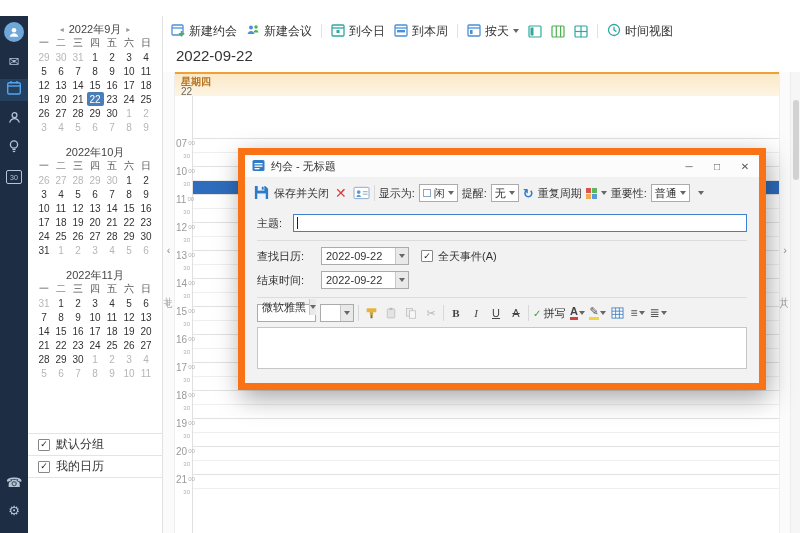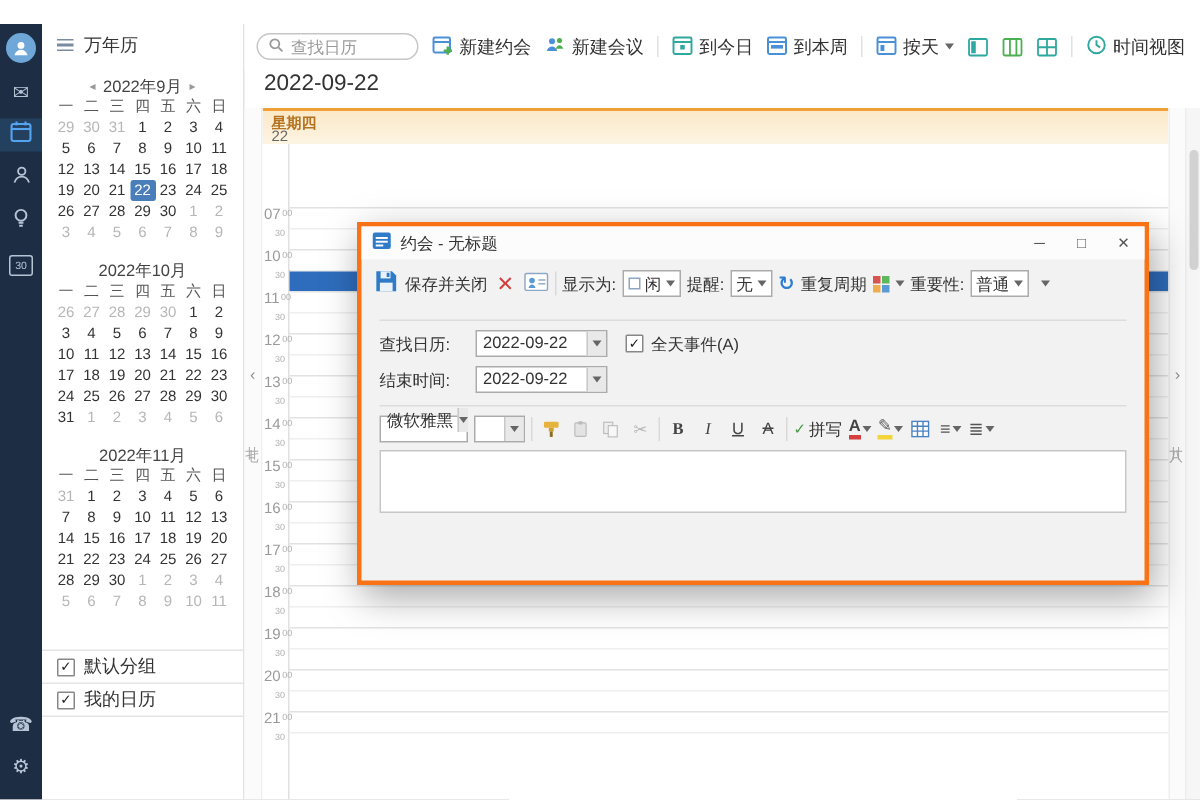--- a/index.html
+++ b/index.html
@@ -60,21 +60,21 @@
   .grid{position:absolute;left:175px;top:96px;width:604px;height:437px;background:#fff}
   .gvline{position:absolute;left:17px;top:0;bottom:0;width:1px;background:#e0e0e0}
   .hline{position:absolute;left:18px;right:0;height:0;border-top:1px solid #e2e2e2}
   .hline.half{border-top:1px solid #efefef}
   .tlabel{position:absolute;left:1px;width:15px;display:flex;align-items:flex-start;gap:1px;line-height:1}
   .th{font-size:10px;color:#9a9a9a}
   .tm{font-size:6px;color:#b0b0b0;margin-top:1px}
   .tlabel.m30{justify-content:flex-end;padding-right:1px;font-size:6px;color:#b0b0b0}
   .slot{position:absolute;left:18px;top:84px;width:586px;height:14px;background:#2e6dbd}
   
-  .dialog{position:absolute;left:238px;top:148px;width:528px;height:242px;background:#f2f2f2;border:3px solid #f97316;box-shadow:3px 8px 24px rgba(0,0,0,.35);z-index:10}
+  .dialog{position:absolute;left:238px;top:148px;width:528px;height:242px;background:#f2f2f2;border:7px solid #f97316;box-shadow:3px 8px 24px rgba(0,0,0,.35);z-index:10}
   .dtitle{height:22px;background:#fcfcfc;display:flex;align-items:center;gap:6px;padding-left:7px;font-size:11px;color:#333}
   .winbtns{margin-left:auto;display:flex}
   .wbtn{width:28px;height:22px;display:flex;align-items:center;justify-content:center;font-size:10px;color:#555;cursor:pointer}
   .dtoolbar{height:32px;display:flex;align-items:center;gap:4px;padding:0 8px;font-size:11px;color:#333}
   .dbtn{display:flex;align-items:center;gap:4px;cursor:pointer;white-space:nowrap}
   .delx{color:#d43f3f;font-size:14px;font-weight:bold;cursor:pointer;margin:0 2px}
   .vdiv2{width:1px;height:16px;background:#d9d9d9}
   .dlabel{white-space:nowrap}
   .combo{display:flex;align-items:center;gap:3px;background:#fff;border:1px solid #ababab;height:18px;padding:0 3px;font-size:11px;color:#333;cursor:pointer;white-space:nowrap}
   .freebox{width:8px;height:8px;background:#fff;border:1px solid #8fa6c2;display:inline-block}
@@ -163,28 +163,20 @@
     <div class="rail-spacer"></div>
     <div class="rail-item bottom">
       <span class="g">☎</span>
     </div>
     <div class="rail-item bottom bottom2">
       <span class="g">⚙</span>
     </div>
   </nav>
 
   <aside class="sidebar">
-    <div class="side-head">
-      <span class="hamburger">
-          <i></i>
-          <i></i>
-          <i></i>
-        </span>
-      <span>万年历</span>
-    </div>
     <div class="months">
         <div class="month">
           <div class="mhead">
             <span class="mnav">◂</span>
             <span>2022年9月</span>
             <span class="mnav">▸</span>
           </div>
           <div class="dow">
             <span class="cell hd">一</span>
             <span class="cell hd">二</span>
@@ -396,29 +388,20 @@
       <label class="filter">
         <span class="cb">
             <span class="tick">✓</span>
           </span>
         <span>我的日历</span>
       </label>
     </div>
   </aside>
 
   <div class="toolbar">
-    <div class="search">
-      <span>
-        <svg width="10" height="10" viewBox="0 0 10 10">
-            <circle cx="4.2" cy="4.2" r="3" fill="none" stroke="#999" stroke-width="1.2"></circle>
-            <line x1="6.6" y1="6.6" x2="9.3" y2="9.3" stroke="#999" stroke-width="1.2"></line>
-          </svg>
-      </span>
-      <span>查找日历</span>
-    </div>
     <div class="tbtn">
       <span>
         <svg width="14" height="14" viewBox="0 0 14 14">
             <rect x="1" y="2" width="11" height="10" rx="1" fill="none" stroke="#4a90d9" stroke-width="1.3"></rect>
             <line x1="1" y1="5" x2="12" y2="5" stroke="#4a90d9" stroke-width="1.3"></line>
             <line x1="10.5" y1="8" x2="10.5" y2="13.5" stroke="#4caf50" stroke-width="1.6"></line>
             <line x1="7.8" y1="10.8" x2="13.3" y2="10.8" stroke="#4caf50" stroke-width="1.6"></line>
           </svg>
       </span>
       <span>新建约会</span>
@@ -684,20 +667,26 @@
       <span class="dlabel">重要性:</span>
       <div class="combo">
         <span>普通</span>
         <span class="caret"></span>
       </div>
       <span class="caretbtn">
           <span class="caret"></span>
         </span>
     </div>
 
+    <div class="drow">
+      <span class="flabel w34">主题:</span>
+      <div class="dinput focus">
+          <span class="cursor"></span>
+        </div>
+    </div>
 
     <div class="dsep"></div>
 
     <div class="drow time">
       <span class="flabel w62">查找日历:</span>
       <div class="combo datecombo">
         <span>2022-09-22</span>
         <span class="cbtn">
             <span class="caret"></span>
           </span>

